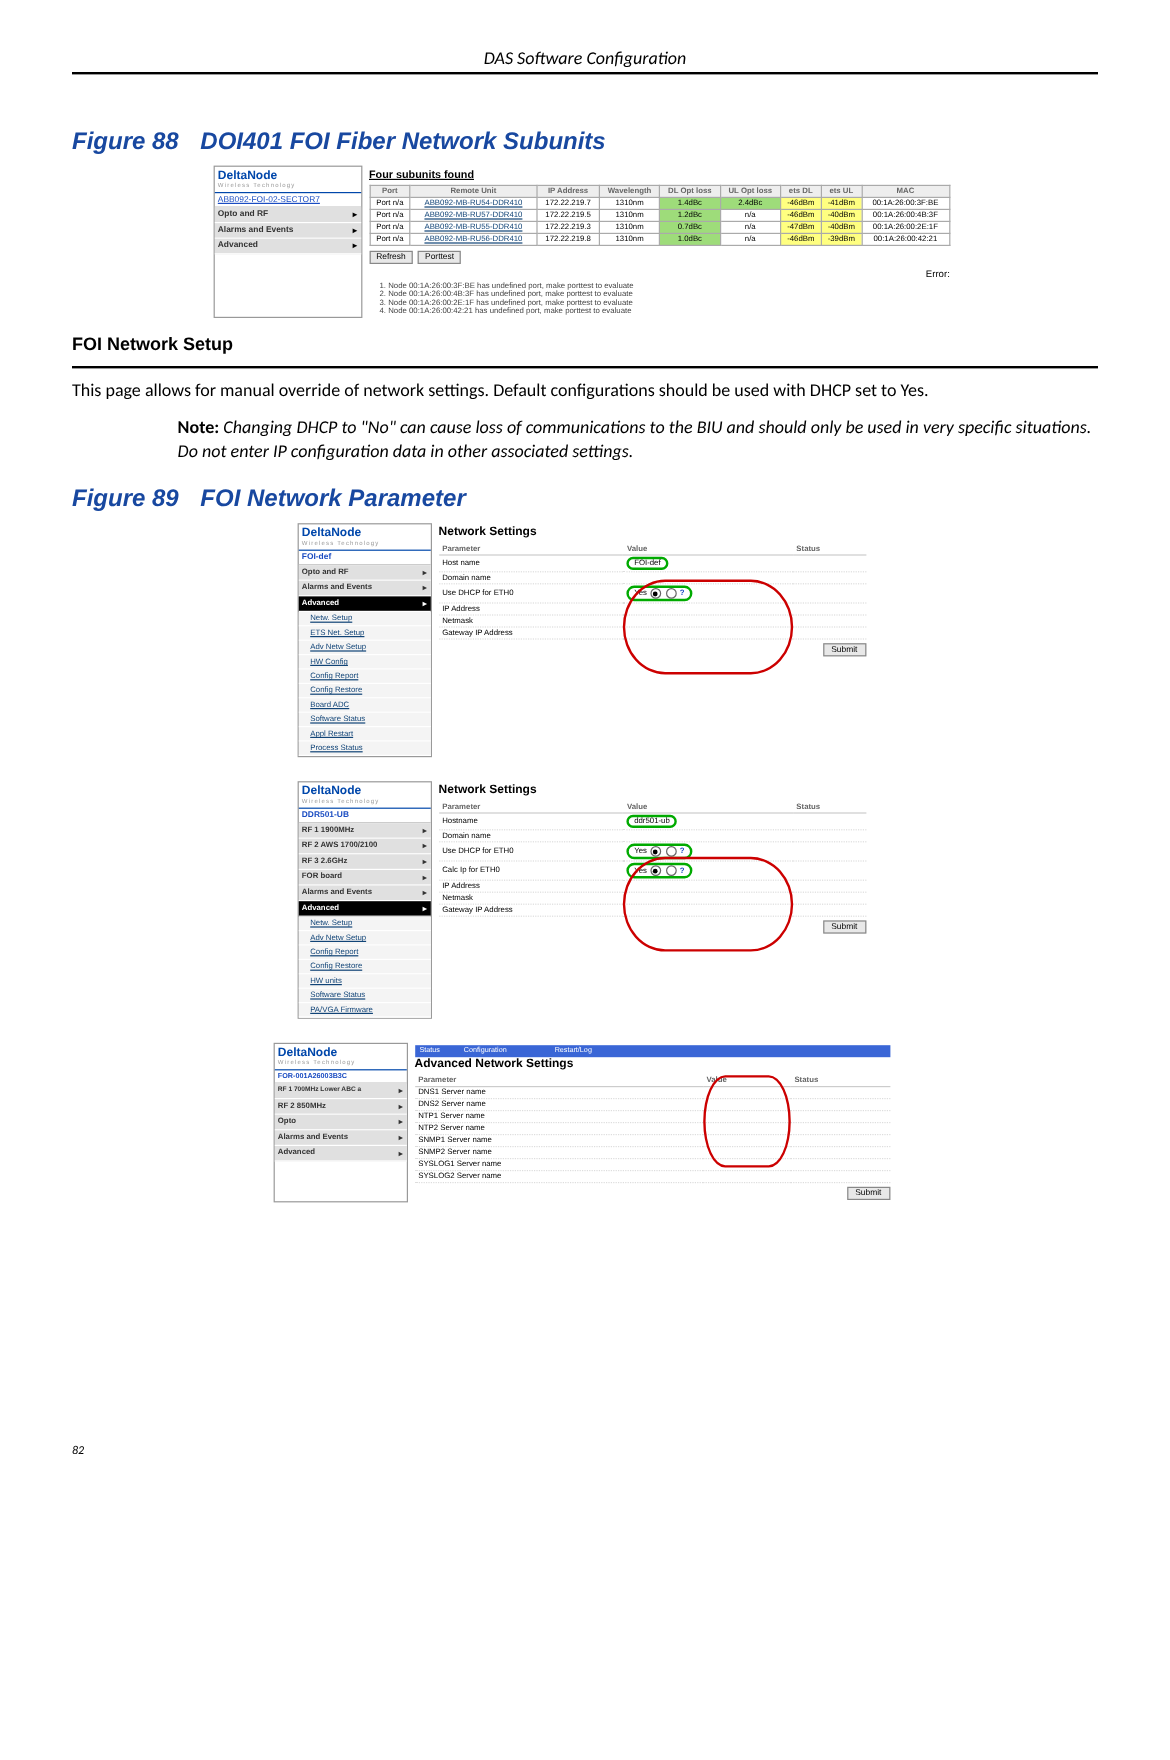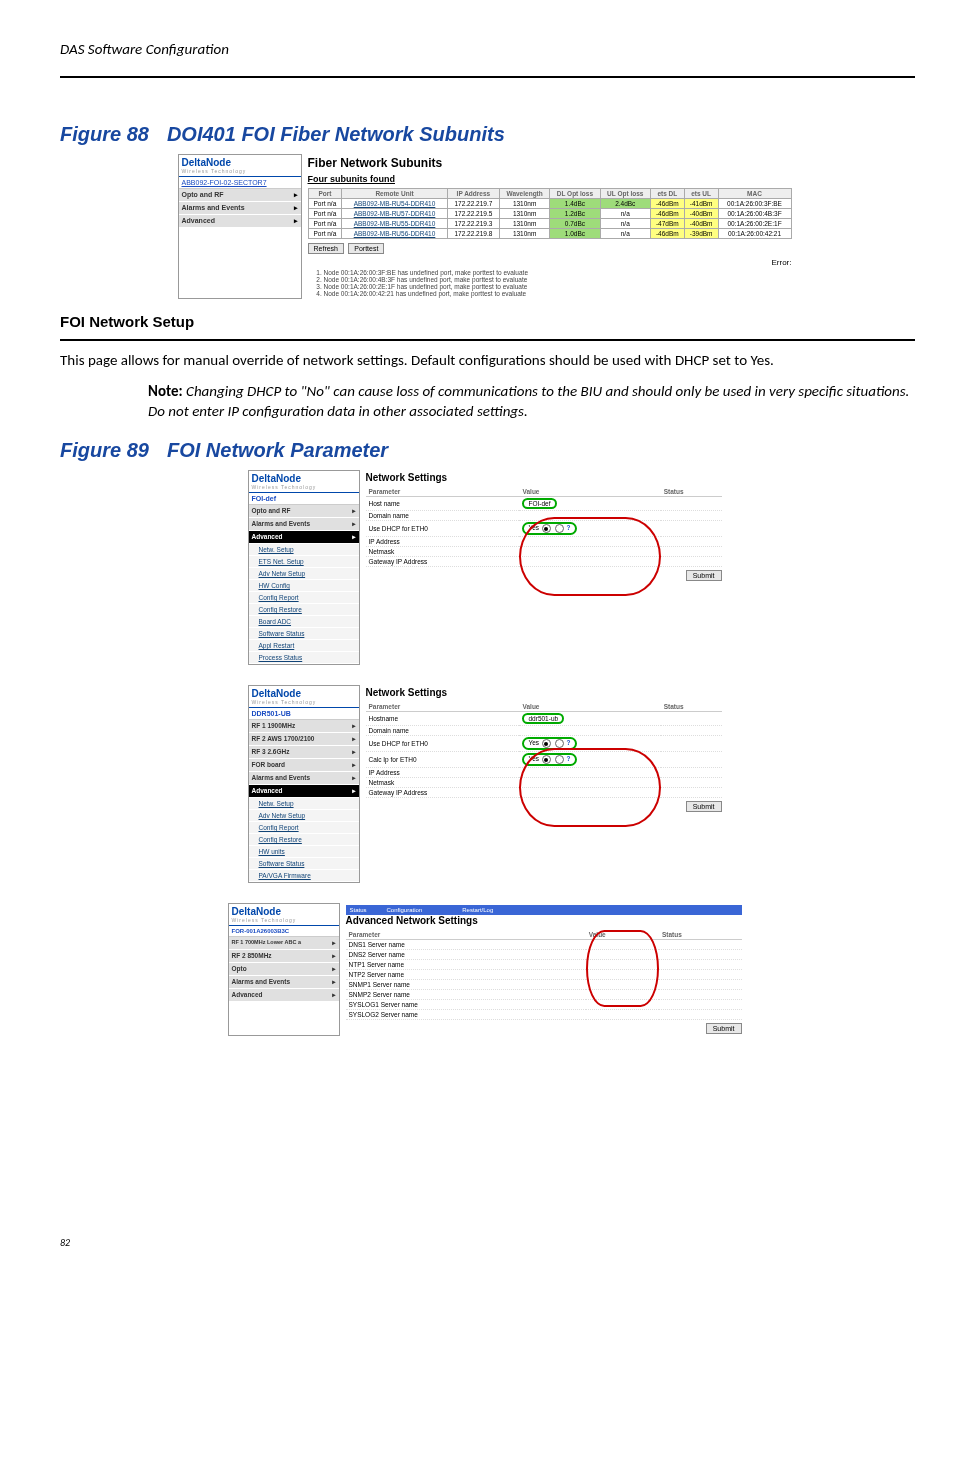--- a/index.html
+++ b/index.html
@@ -8,24 +8,24 @@
     padding: 40px 60px;
     width: 975px;
     box-sizing: border-box;
     color: #000;
   }
   .header-region {
     border-bottom: 2px solid #000;
     margin-bottom: 45px;
   }
   .running-head {
-    text-align: left;
+    text-align: center;
     font-style: italic;
     font-size: 15px;
-    padding-bottom: 18px;
+    padding-bottom: 2px;
   }
   .fig-caption {
     color: #1848a0;
     font-weight: bold;
     font-style: italic;
     font-size: 20px;
     margin: 10px 0 8px 0;
     font-family: Arial, sans-serif;
   }
   .fig-caption .spacer { display:inline-block; width:18px; }
@@ -133,21 +133,20 @@
     <div class="nav-item">
         <span>Alarms and Events</span>
         <span class="arrow">▸</span>
       </div>
     <div class="nav-item">
         <span>Advanced</span>
         <span class="arrow">▸</span>
       </div>
   </div>
   <div class="main">
-    <h1>Fiber Network Subunits</h1>
     <h2>Four subunits found</h2>
     <table>
       <tbody>
           <tr>
         <th>Port</th>
             <th>Remote Unit</th>
             <th>IP Address</th>
             <th>Wavelength</th>
             <th>DL Opt loss</th>
             <th>UL Opt loss</th>

